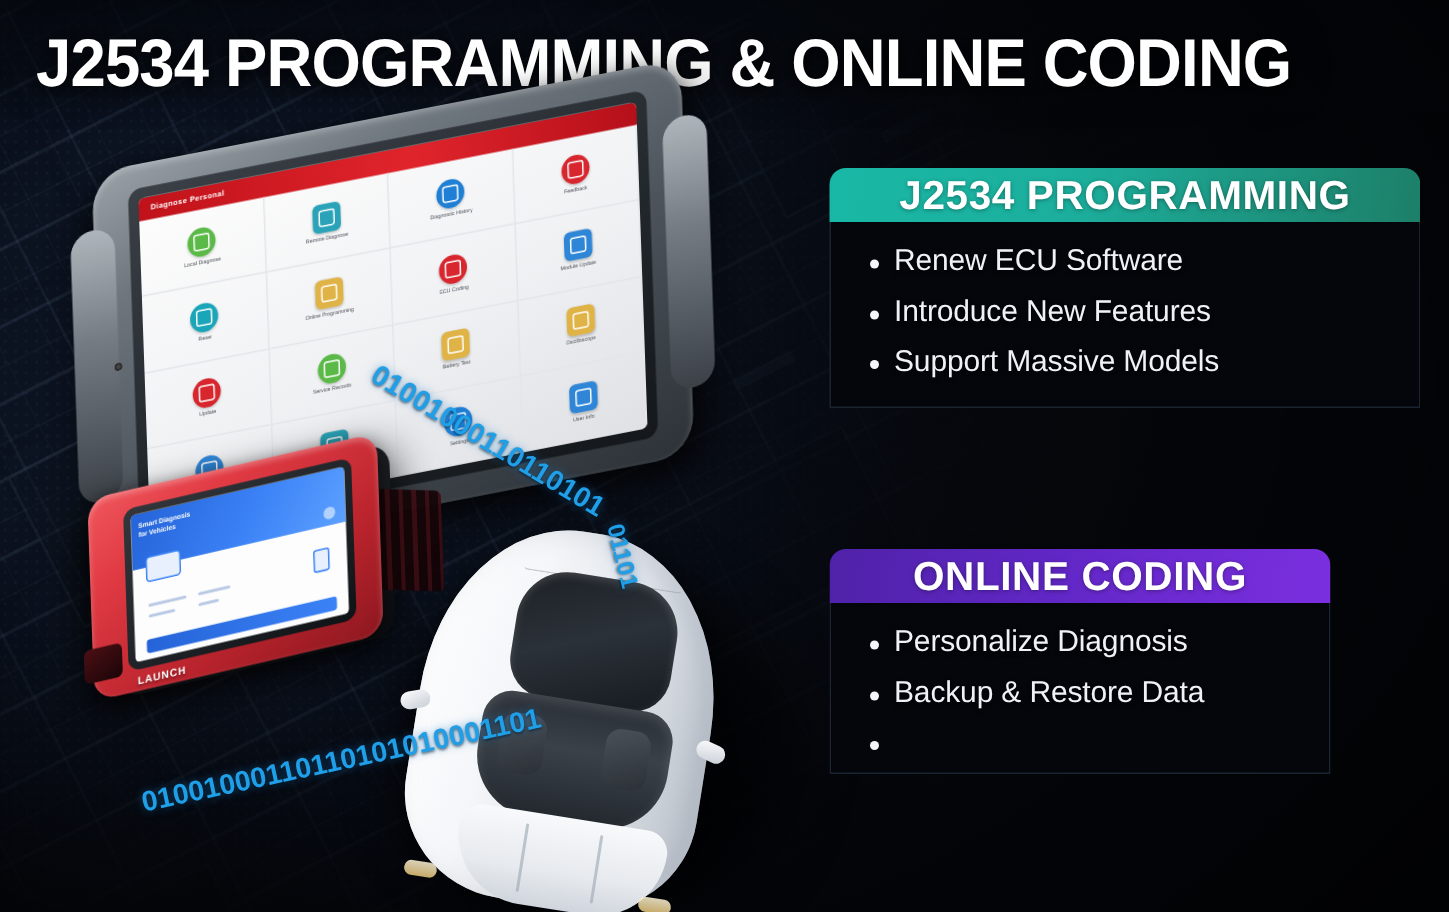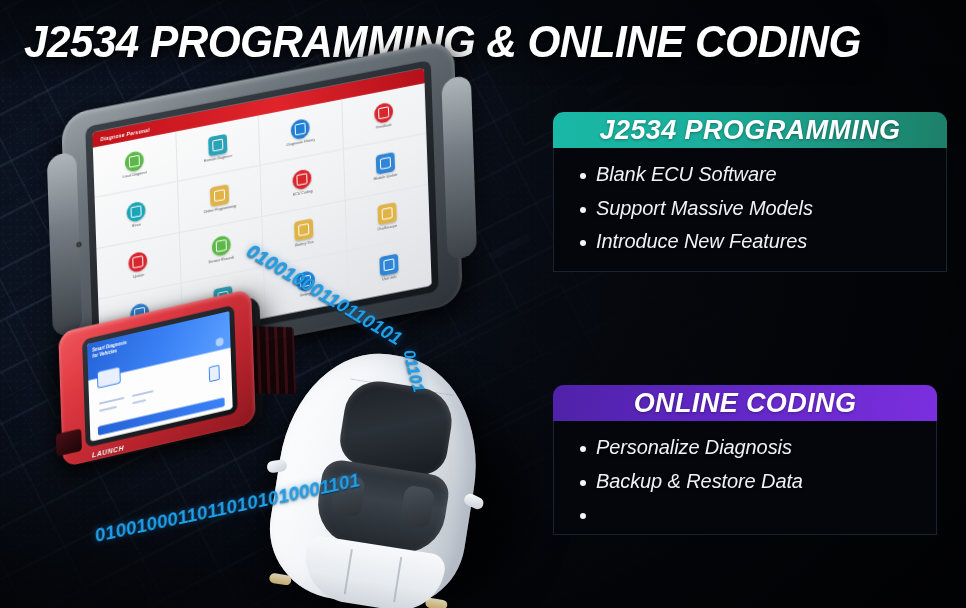--- a/index.html
+++ b/index.html
@@ -7,21 +7,20 @@
     padding: 0;
     background: #05070c;
   }
   #stage {
     position: relative;
     width: 966px;
     height: 608px;
     overflow: hidden;
     font-family: "Liberation Sans", sans-serif;
     background: #4c1d95;
-    font-style: italic;
   }
 
   
   .bg-base {
     position: absolute; inset: 0;
     background:
       radial-gradient(ellipse 680px 440px at 22% 30%, #3f5f82 0%, #2b4663 34%, #16293f 62%, #0a1320 100%),
       linear-gradient(135deg, #1b3category 0%, #0a1018 100%);
     background-color: #0b1220;
   }
@@ -615,34 +614,34 @@
 
   <div class="binary bin-a">01001000110110101</div>
   <div class="binary bin-b">01001000110110101010001101</div>
   <div class="binary bin-c">01101</div>
 
   <div class="panel" style="left:553px; top:112px; width:394px;">
     <div class="panel-head teal">J2534 PROGRAMMING</div>
     <div class="panel-body">
       <div class="bullet-row">
         <span class="dot"></span>
-        <span class="bullet-text">Blank ECU Software</span>
+        <span class="bullet-text">Renew ECU Software</span>
+      </div>
+      <div class="bullet-row">
+        <span class="dot"></span>
+        <span class="bullet-text">Introduce New Features</span>
       </div>
       <div class="bullet-row">
         <span class="dot"></span>
         <span class="bullet-text">Support Massive Models</span>
       </div>
-      <div class="bullet-row">
-        <span class="dot"></span>
-        <span class="bullet-text">Introduce New Features</span>
-      </div>
     </div>
   </div>
 
-  <div class="panel" style="left:553px; top:385px; width:384px;">
+  <div class="panel" style="left:553px; top:366px; width:334px;">
     <div class="panel-head purple">ONLINE CODING</div>
     <div class="panel-body">
       <div class="bullet-row">
         <span class="dot"></span>
         <span class="bullet-text">Personalize Diagnosis</span>
       </div>
       <div class="bullet-row">
         <span class="dot"></span>
         <span class="bullet-text">Backup &amp; Restore Data</span>
       </div>

